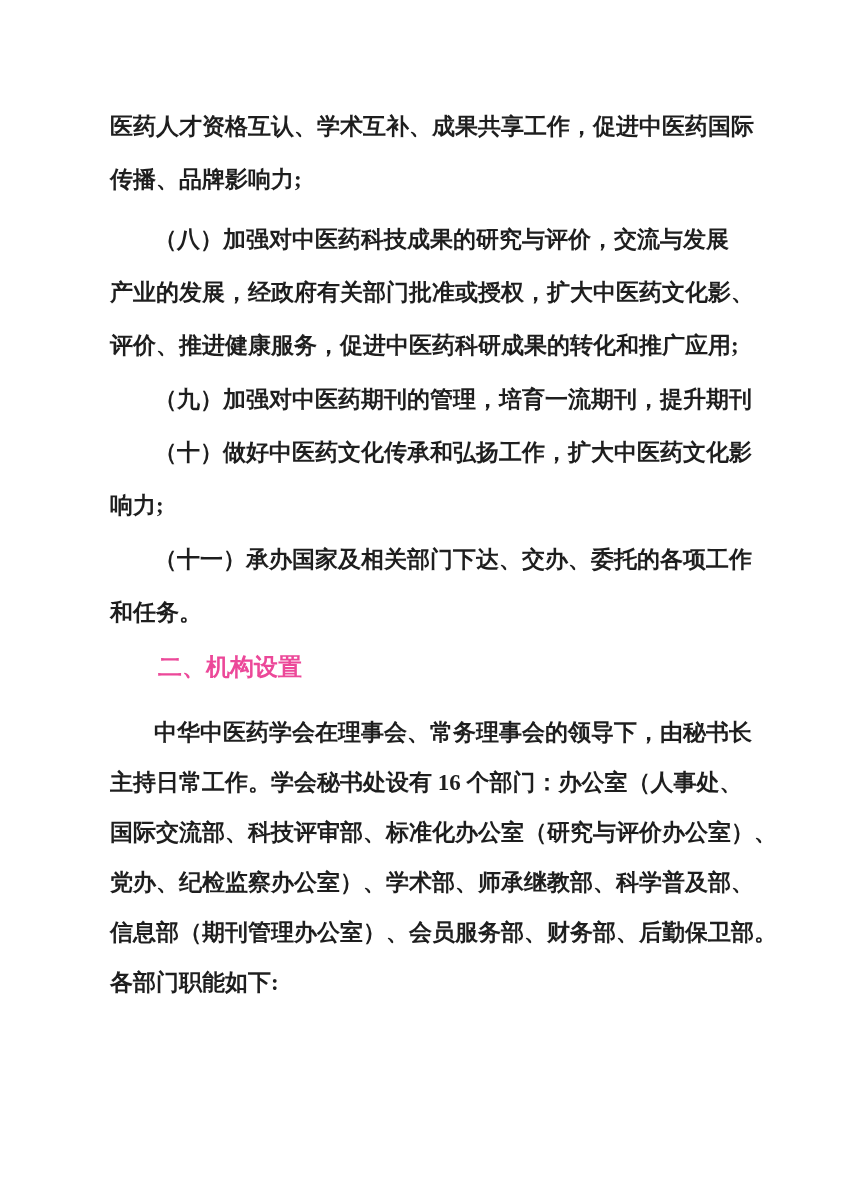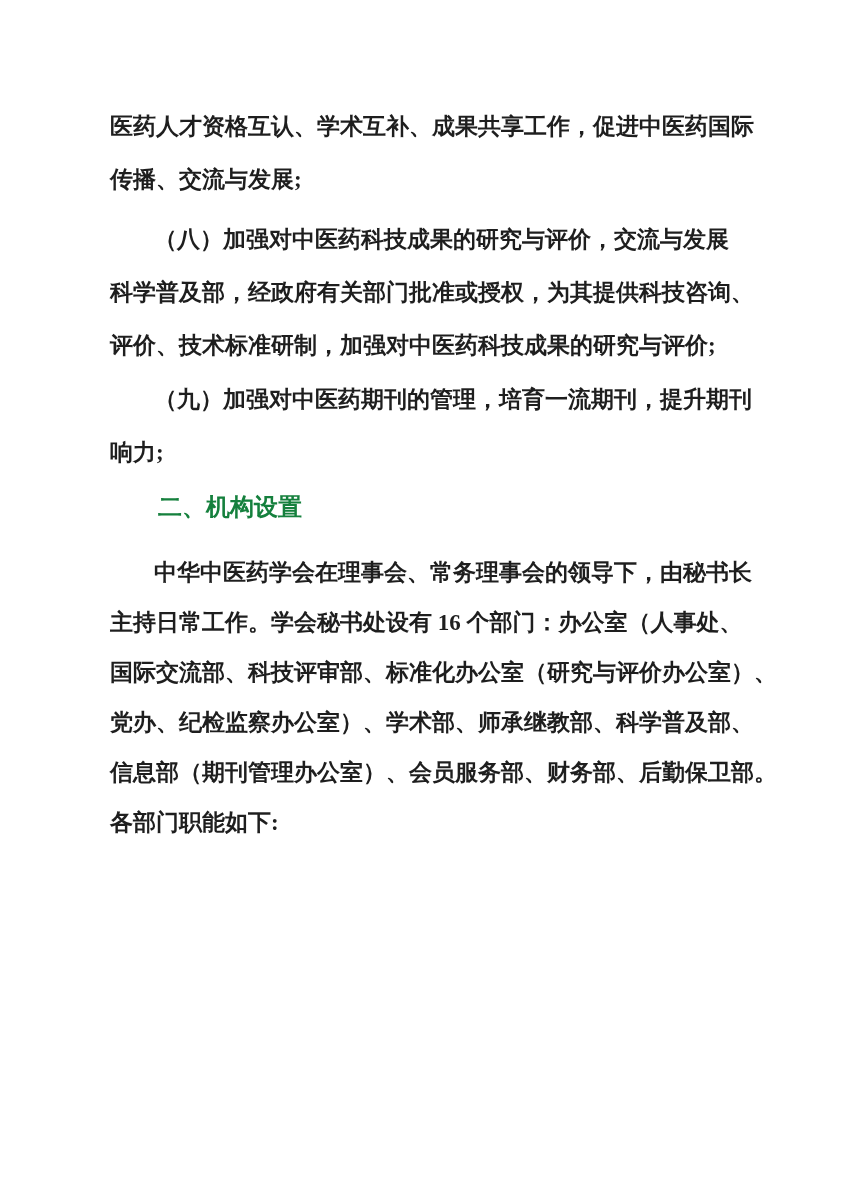--- a/index.html
+++ b/index.html
@@ -39,55 +39,60 @@
   .para-9  { margin-top: 1px; }
   .para-10 { margin-top: 0; }
   .para-11 { margin-top: 1px; }
   .section-heading {
     margin: 11px 0 0 0;
     font-family: "Liberation Sans", "DejaVu Sans", sans-serif;
     font-weight: bold;
     font-size: 24px;
     line-height: 34px;
     text-indent: 48px;
-    color: #15803d;
+    color: #ec4899;
     white-space: nowrap;
   }
   .para-org {
     margin-top: 24px;
   }
   .para-org .line {
     line-height: 50px;
   }
 </style>
 </head>
 <body>
 
 <div class="page">
   <div class="text-area">
 
     <div class="para para-intl">
       <div class="line">医药人才资格互认、学术互补、成果共享工作，促进中医药国际</div>
-      <div class="line">传播、交流与发展;</div>
+      <div class="line">传播、品牌影响力;</div>
     </div>
 
     <div class="para para-8">
       <div class="line indent">（八）加强对中医药科技成果的研究与评价，交流与发展</div>
-      <div class="line">科学普及部，经政府有关部门批准或授权，为其提供科技咨询、</div>
-      <div class="line">评价、技术标准研制，加强对中医药科技成果的研究与评价;</div>
+      <div class="line">产业的发展，经政府有关部门批准或授权，扩大中医药文化影、</div>
+      <div class="line">评价、推进健康服务，促进中医药科研成果的转化和推广应用;</div>
     </div>
 
     <div class="para para-9">
       <div class="line indent">（九）加强对中医药期刊的管理，培育一流期刊，提升期刊</div>
     </div>
 
     <div class="para para-10">
+      <div class="line indent">（十）做好中医药文化传承和弘扬工作，扩大中医药文化影</div>
       <div class="line">响力;</div>
     </div>
 
+    <div class="para para-11">
+      <div class="line indent">（十一）承办国家及相关部门下达、交办、委托的各项工作</div>
+      <div class="line">和任务。</div>
+    </div>
 
     <h2 class="section-heading">二、机构设置</h2>
 
     <div class="para para-org">
       <div class="line indent">中华中医药学会在理事会、常务理事会的领导下，由秘书长</div>
       <div class="line">主持日常工作。学会秘书处设有 16 个部门：办公室（人事处、</div>
       <div class="line">国际交流部、科技评审部、标准化办公室（研究与评价办公室）、</div>
       <div class="line">党办、纪检监察办公室）、学术部、师承继教部、科学普及部、</div>
       <div class="line">信息部（期刊管理办公室）、会员服务部、财务部、后勤保卫部。</div>
       <div class="line">各部门职能如下:</div>

